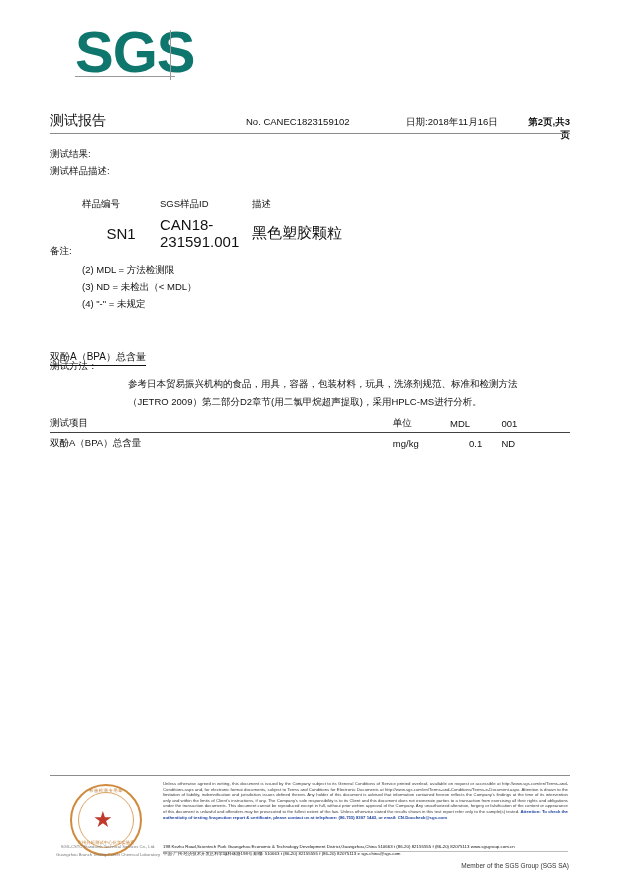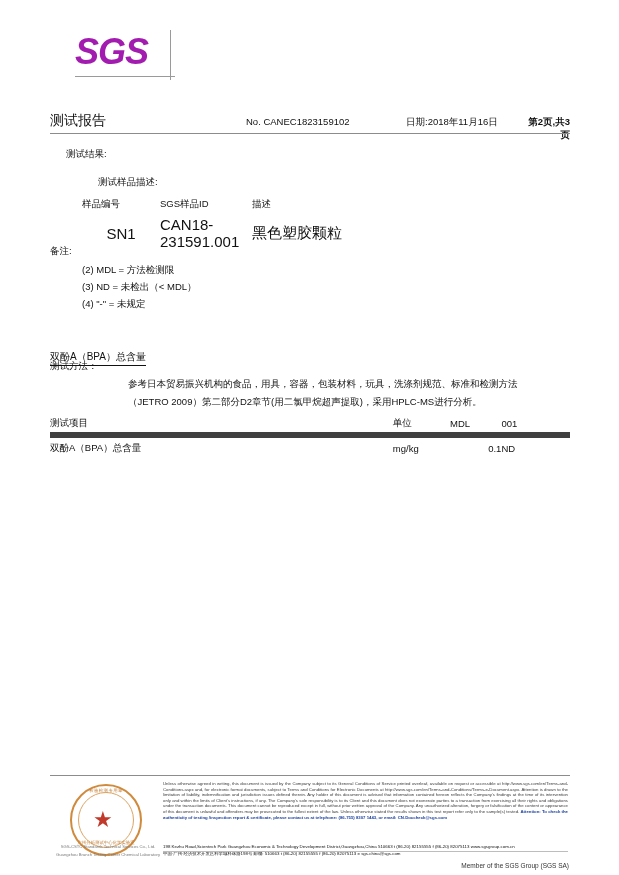--- a/index.html
+++ b/index.html
@@ -25,25 +25,24 @@
   
   .logo-block {
     position: absolute;
     left: 75px;
     top: 30px;
     width: 110px;
   }
   .sgs-logo {
     font-family: "Liberation Sans", sans-serif;
     font-weight: bold;
-    font-size: 36px;
+    font-size: 58px;
     letter-spacing: -1px;
-    color: #a21caf;
+    color: #0f766e;
     line-height: 44px;
-    font-style: italic;
   }
   .logo-rule {
     border-top: 1px solid #9a9a9a;
     width: 100px;
     margin-top: 2px;
   }
   .logo-tick {
     position: absolute;
     left: 170px;
     top: 30px;
@@ -94,22 +93,22 @@
   }
 
   
   .body-text {
     position: absolute;
     font-size: 9.5px;
     color: #111;
     line-height: 15px;
   }
 
-  .results-label { left: 50px; top: 146px; margin-left: 16px; }
-  .sample-desc-label { left: 50px; top: 174px; margin-left: 48px; }
+  .results-label { left: 50px; top: 146px; }
+  .sample-desc-label { left: 50px; top: 163px; }
 
   
   .sample-table {
     position: absolute;
     left: 82px;
     top: 198px;
     border-collapse: collapse;
     font-size: 9.5px;
   }
   .sample-table th {
@@ -177,30 +176,30 @@
     width: 520px;
     border-collapse: collapse;
     font-size: 9.5px;
   }
   .result-table th {
     font-weight: normal;
     text-align: left;
     font-size: 9.5px;
     color: #111;
     padding: 0 0 2px 0;
-    border-bottom: 6px solid #404040;
+    border-bottom: 1px solid #404040;
   }
   .result-table td {
     font-size: 9.5px;
     color: #111;
     padding: 4px 0 0 0;
   }
   .rt-item { width: 300px; }
   .rt-unit { width: 50px; text-align: left; }
-  .rt-mdl  { width: 45px; text-align: right; }
+  .rt-mdl  { width: 45px; text-align: center; }
   .rt-val  { width: 60px; text-align: left; }
 
   
   .footer-rule {
     position: absolute;
     left: 50px;
     top: 775px;
     width: 520px;
     border-top: 1px solid #8c8c8c;
   }

